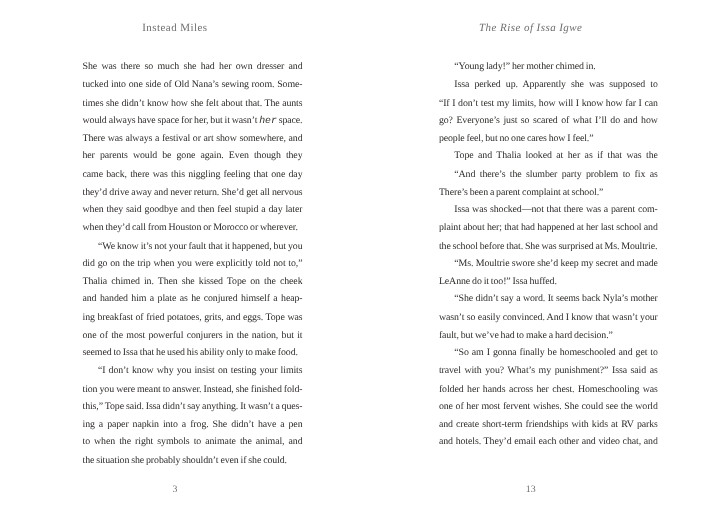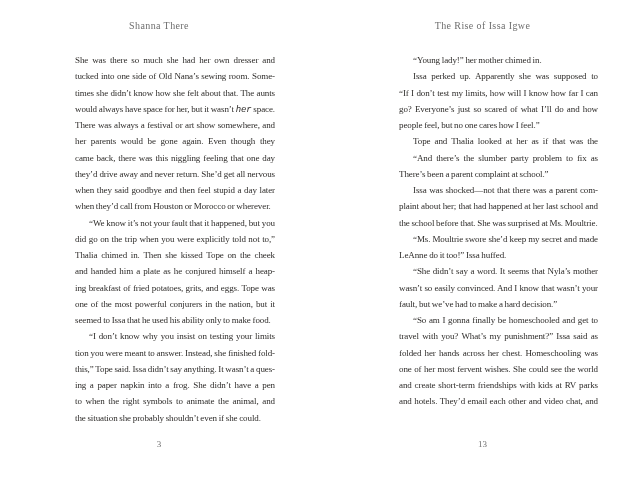--- a/index.html
+++ b/index.html
@@ -14,21 +14,21 @@
   .page-left  { left: 43px;  width: 232px; }
   .page-right { left: 367px; width: 231px; }
 
   .running-header {
     position: absolute; top: 20px; left: 0; right: 0;
     text-align: center;
     font-size: 10px;
     color: #6e6e6e;
     letter-spacing: 0.4px;
   }
-  .running-header.title { }
+  .running-header.title { font-style: italic; }
 
   .body-text {
     position: absolute; top: 52px; left: 0; right: 0;
     font-size: 9px;
     color: #2e2c2a;
     letter-spacing: -0.1px;
     word-spacing: -0.4px;
   }
   .line {
     line-height: 16.25px;
@@ -46,21 +46,21 @@
     position: absolute; top: 439px; left: 0; right: 0;
     text-align: center;
     font-size: 9px;
     color: #6e6e6e;
   }
 </style>
 </head>
 <body>
 
 <div class="page page-left">
-  <div class="running-header author">Shanna There</div>
+  <div class="running-header author">Instead Miles</div>
   <div class="body-text">
       <div class="line"><span>She was there so much she had her own dresser and daybed</span></div>
       <div class="line"><span>tucked into one side of Old Nana’s sewing room. Some-</span></div>
       <div class="line"><span>times she didn’t know how she felt about that. The aunts</span></div>
       <div class="line"><span>would always have space for her, but it wasn’t </span><span class="it">her</span><span> space.</span></div>
       <div class="line"><span>There was always a festival or art show somewhere, and</span></div>
       <div class="line"><span>her parents would be gone again. Even though they always</span></div>
       <div class="line"><span>came back, there was this niggling feeling that one day</span></div>
       <div class="line"><span>they’d drive away and never return. She’d get all nervous</span></div>
       <div class="line"><span>when they said goodbye and then feel stupid a day later</span></div>
@@ -91,21 +91,21 @@
       <div class="line"><span>go? Everyone’s just so scared of what I’ll do and how other</span></div>
       <div class="line end"><span>people feel, but no one cares how I feel.”</span></div>
       <div class="line indent"><span>Tope and Thalia looked at her as if that was the dumbest</span></div>
       <div class="line indent"><span>“And there’s the slumber party problem to fix as well.</span></div>
       <div class="line end"><span>There’s been a parent complaint at school.”</span></div>
       <div class="line indent"><span>Issa was shocked—not that there was a parent com-</span></div>
       <div class="line"><span>plaint about her; that had happened at her last school and</span></div>
       <div class="line end"><span>the school before that. She was surprised at Ms. Moultrie.</span></div>
       <div class="line indent"><span>“Ms. Moultrie swore she’d keep my secret and made</span></div>
       <div class="line end"><span>LeAnne do it too!” Issa huffed.</span></div>
-      <div class="line indent"><span>“She didn’t say a word. It seems that Nyla’s mother</span></div>
+      <div class="line indent"><span>“She didn’t say a word. It seems back Nyla’s mother</span></div>
       <div class="line"><span>wasn’t so easily convinced. And I know that wasn’t your</span></div>
       <div class="line end"><span>fault, but we’ve had to make a hard decision.”</span></div>
       <div class="line indent"><span>“So am I gonna finally be homeschooled and get to</span></div>
       <div class="line"><span>travel with you? What’s my punishment?” Issa said as she</span></div>
       <div class="line"><span>folded her hands across her chest. Homeschooling was</span></div>
       <div class="line"><span>one of her most fervent wishes. She could see the world</span></div>
       <div class="line"><span>and create short-term friendships with kids at RV parks</span></div>
       <div class="line"><span>and hotels. They’d email each other and video chat, and</span></div>
     </div>
   <div class="folio">13</div>

